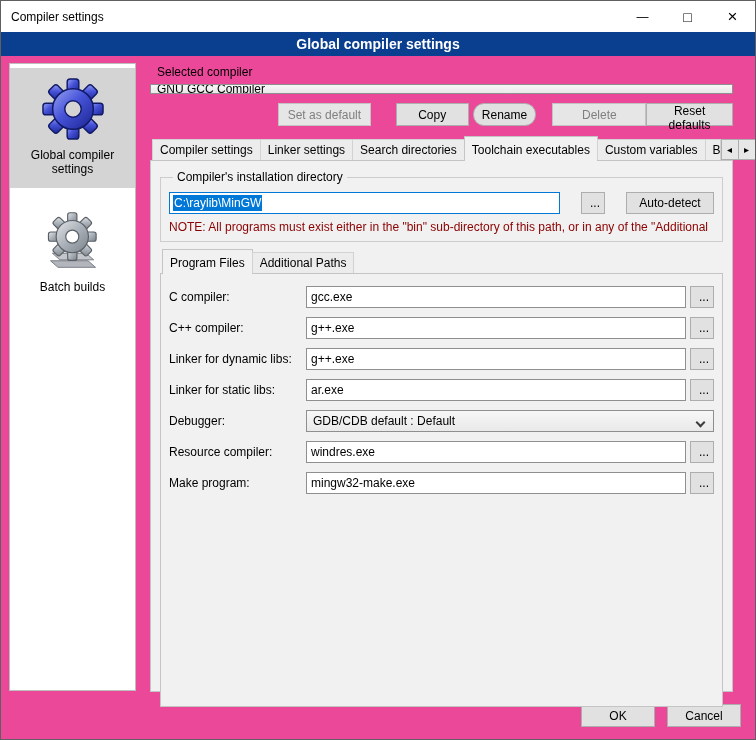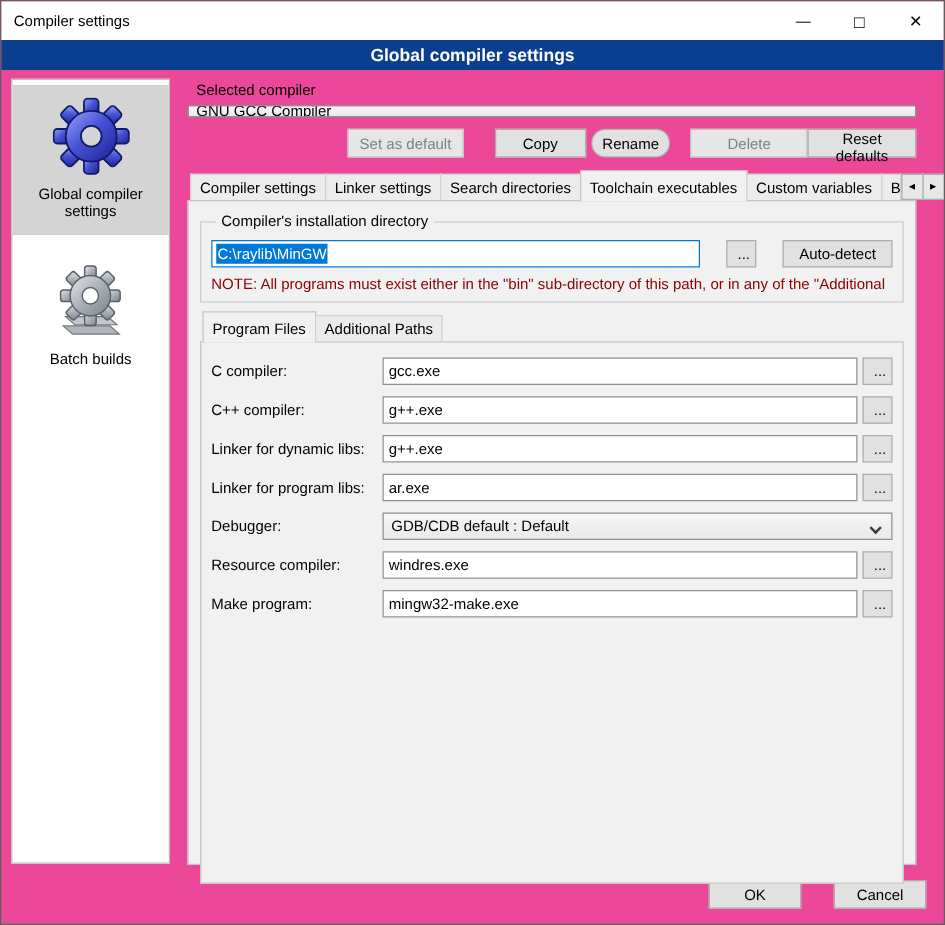--- a/index.html
+++ b/index.html
@@ -69,21 +69,21 @@
   .note { margin-top: 6px; white-space: nowrap; overflow: hidden; }
 
   .subtabstrip { display: flex; align-items: flex-end; margin-top: 3px; position: relative; z-index: 2; padding-left: 2px; }
   .innerpage { position: relative; z-index: 1; border: 1px solid #c4c4c4; background: #f1f1f1; padding: 12px 8px; height: 434px; }
 
   .frow { display: flex; align-items: center; margin-bottom: 9px; height: 22px; }
   .flabel { flex: 0 0 137px; width: 137px; }
   .tinput { flex: 1; height: 22px; border: 1px solid #8f8f8f; background: #fff; font-family: inherit; font-size: 12px; padding: 0 4px; }
   .browse2 { width: 24px; height: 22px; margin-left: 4px; }
 
-  .footer { flex: 1; display: flex; justify-content: flex-end; align-items: flex-start; gap: 26px; padding: 12px 14px 0 0; }
+  .footer { flex: 1; display: flex; justify-content: flex-end; align-items: flex-start; gap: 12px; padding: 12px 14px 0 0; }
   .footer .btn { width: 74px; }
 
   svg { display: block; }
 </style>
 </head>
 <body>
 
 <svg width="0" height="0" style="position:absolute" aria-hidden="true">
   <defs>
     <linearGradient id="gradBlue" x1="0" y1="0" x2="1" y2="1">
@@ -221,21 +221,21 @@
             <button class="btn browse2">...</button>
           </div>
 
           <div class="frow">
             <span class="flabel">Linker for dynamic libs:</span>
             <input class="tinput" value="g++.exe" style="">
             <button class="btn browse2">...</button>
           </div>
 
           <div class="frow">
-            <span class="flabel">Linker for program libs:</span>
+            <span class="flabel">Linker for static libs:</span>
             <input class="tinput" value="ar.exe" style="">
             <button class="btn browse2">...</button>
           </div>
 
           <div class="frow">
             <span class="flabel">Debugger:</span>
             <div class="combo field">
               <span>GDB/CDB default : Default</span>
               <span class="chev"></span>
             </div>

